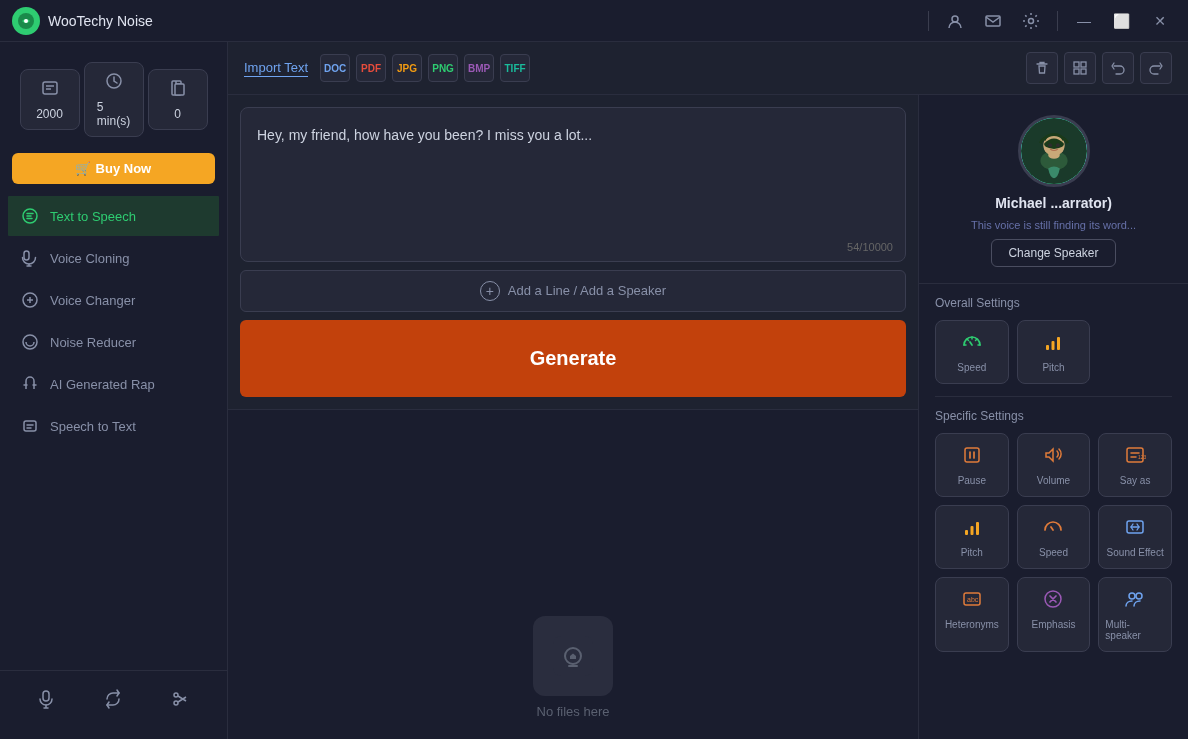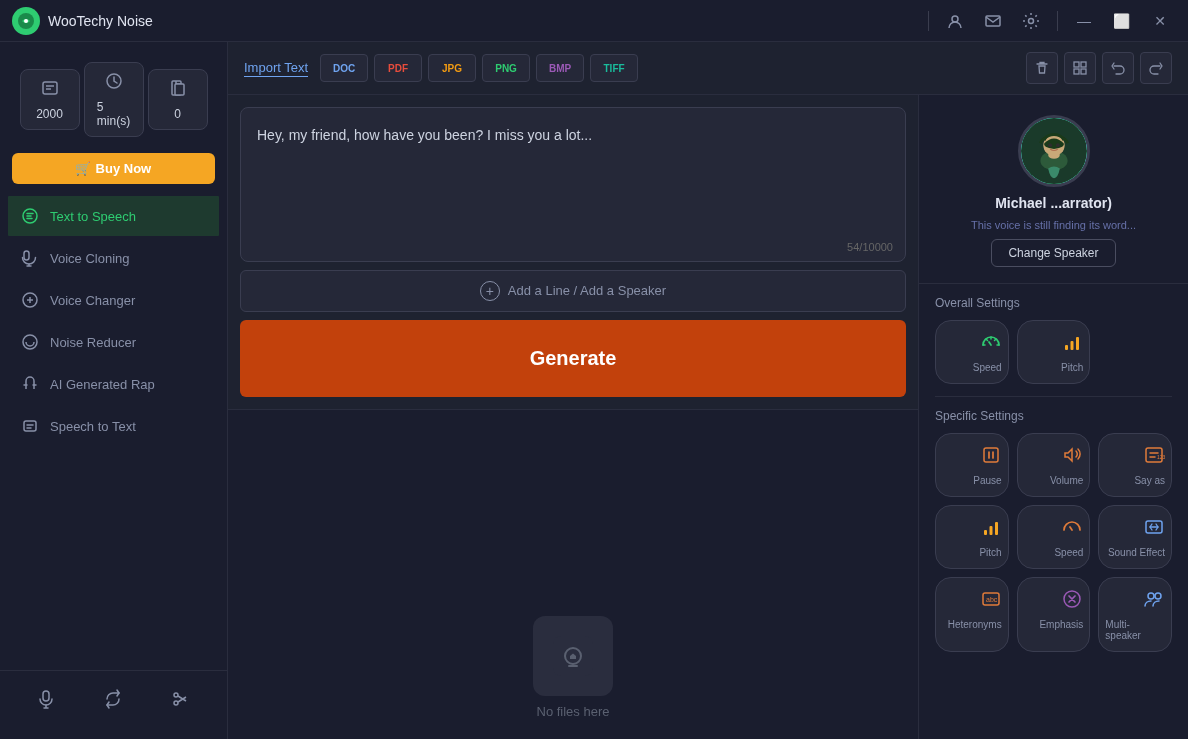--- a/index.html
+++ b/index.html
@@ -29,21 +29,21 @@
     .nav-item { display: flex; align-items: center; gap: 10px; padding: 10px 12px; border-radius: 1px; cursor: pointer; font-size: 13px; color: #8890a8; }
     .nav-item.active { background: #1e3a2f; color: #2ecc71; }
     .nav-item .nav-icon { width: 20px; height: 20px; display: flex; align-items: center; justify-content: center; font-size: 16px; }
     .sidebar-bottom { display: flex; align-items: center; justify-content: space-around; padding: 12px; border-top: 1px solid #2a2d3e; margin-top: 8px; }
     .bottom-icon { width: 32px; height: 32px; display: flex; align-items: center; justify-content: center; color: #8890a8; font-size: 18px; cursor: pointer; }
 
     
     .toolbar { display: flex; align-items: center; padding: 10px 16px; border-bottom: 1px solid #2a2d3e; gap: 12px; }
     .import-text-btn { color: #6fa3ef; font-size: 13px; font-weight: 500; cursor: pointer; border-bottom: 1px solid #6fa3ef; padding-bottom: 1px; }
     .file-btns { display: flex; gap: 6px; }
-    .file-btn { width: 48px; height: 28px; background: #252838; border: 1px solid #3a3d50; border-radius: 4px; display: flex; align-items: center; justify-content: center; color: #8890a8; font-size: 10px; font-weight: 700; cursor: pointer; }
+    .file-btn { width: 30px; height: 28px; background: #252838; border: 1px solid #3a3d50; border-radius: 4px; display: flex; align-items: center; justify-content: center; color: #8890a8; font-size: 10px; font-weight: 700; cursor: pointer; }
     .toolbar-spacer { flex: 1; }
     .toolbar-actions { display: flex; gap: 6px; }
     .toolbar-action-btn { width: 32px; height: 32px; background: #252838; border: 1px solid #3a3d50; border-radius: 4px; display: flex; align-items: center; justify-content: center; color: #8890a8; font-size: 16px; cursor: pointer; }
 
     
     .main-split { display: flex; flex: 1; overflow: hidden; }
 
     
     .editor-area { flex: 1; display: flex; flex-direction: column; padding: 12px; gap: 8px; }
     .text-editor { flex: 1; background: #252838; border: 1px solid #3a3d50; border-radius: 8px; padding: 16px; position: relative; max-height: 360px; }
@@ -61,21 +61,21 @@
     
     .right-panel { width: 270px; background: #1a1d2e; border-left: 1px solid #2a2d3e; display: flex; flex-direction: column; }
     .speaker-card { display: flex; flex-direction: column; align-items: center; padding: 20px 16px 16px; border-bottom: 1px solid #2a2d3e; gap: 8px; }
     .avatar { width: 72px; height: 72px; border-radius: 50%; background: linear-gradient(135deg, #4ecdc4, #6fa3ef); display: flex; align-items: center; justify-content: center; overflow: hidden; border: 3px solid #3a3d50; }
     .speaker-name { font-size: 14px; font-weight: 600; color: #e0e4f0; }
     .speaker-subtitle { font-size: 11px; color: #6670a8; text-align: center; }
     .change-speaker-btn { background: transparent; border: 1px solid #4a4d60; color: #cdd3e0; border-radius: 6px; padding: 6px 16px; font-size: 12px; cursor: pointer; }
     .settings-section { padding: 12px 16px; }
     .settings-title { font-size: 12px; color: #8890a8; margin-bottom: 10px; font-weight: 500; }
     .settings-grid { display: grid; grid-template-columns: 1fr 1fr 1fr; gap: 8px; }
-    .setting-btn { background: #252838; border: 1px solid #3a3d50; border-radius: 16px; padding: 10px 6px; display: flex; flex-direction: column; align-items: flex-end; gap: 4px; cursor: pointer; }
+    .setting-btn { background: #252838; border: 1px solid #3a3d50; border-radius: 8px; padding: 10px 6px; display: flex; flex-direction: column; align-items: center; gap: 4px; cursor: pointer; }
     .setting-btn .s-icon { font-size: 18px; }
     .setting-btn .s-label { font-size: 10px; color: #8890a8; }
     .setting-speed { color: #2ecc71; }
     .setting-pitch { color: #f5a623; }
     .setting-music { color: #2ecc71; }
     .setting-pause { color: #e07b3a; }
     .setting-volume { color: #e07b3a; }
     .setting-sayas { color: #e07b3a; }
     .setting-pitch2 { color: #f5a623; }
     .setting-speed2 { color: #e07b3a; }

